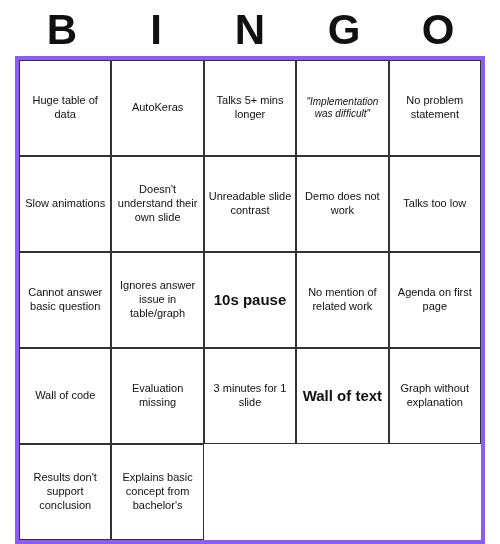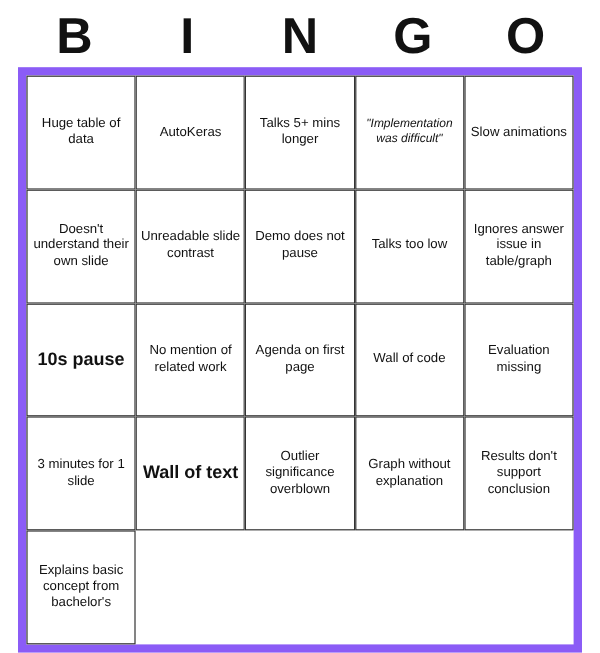--- a/index.html
+++ b/index.html
@@ -30,21 +30,21 @@
       width: 80px;
       text-align: center;
       color: #111;
     }
     .bingo-grid {
       display: grid;
       grid-template-columns: repeat(5, 1fr);
       grid-template-rows: repeat(5, 1fr);
       width: 470px;
       height: 490px;
-      border: 7px solid #8b5cf6;
+      border: 4px solid #8b5cf6;
     }
     .bingo-cell {
       border: 1.5px solid #333;
       display: flex;
       align-items: center;
       justify-content: center;
       text-align: center;
       padding: 4px 3px;
       font-size: 11px;
       line-height: 1.25;
@@ -76,30 +76,31 @@
     <span class="bingo-letter">O</span>
   </div>
 
 <div class="bingo-grid">
 <div class="bingo-cell">Huge table of data</div>
     <div class="bingo-cell">AutoKeras</div>
     <div class="bingo-cell">Talks 5+ mins longer</div>
     <div class="bingo-cell">
       <span class="italic-small">"Implementation was difficult"</span>
     </div>
+    <div class="bingo-cell">No problem statement</div>
     <div class="bingo-cell">Slow animations</div>
     <div class="bingo-cell">Doesn't understand their own slide</div>
     <div class="bingo-cell">Unreadable slide contrast</div>
-    <div class="bingo-cell">Demo does not pause</div>
+    <div class="bingo-cell">Demo does not work</div>
     <div class="bingo-cell">Talks too low</div>
+    <div class="bingo-cell">Cannot answer basic question</div>
     <div class="bingo-cell">Ignores answer issue in table/graph</div>
     <div class="bingo-cell large-text">10s pause</div>
     <div class="bingo-cell">No mention of related work</div>
     <div class="bingo-cell">Agenda on first page</div>
     <div class="bingo-cell">Wall of code</div>
     <div class="bingo-cell">Evaluation missing</div>
     <div class="bingo-cell">3 minutes for 1 slide</div>
     <div class="bingo-cell large-text">Wall of text</div>
-    <div class="bingo-cell">Outlier significance overblown</div>
     <div class="bingo-cell">Graph without explanation</div>
     <div class="bingo-cell">Results don't support conclusion</div>
     <div class="bingo-cell">Explains basic concept from bachelor's</div>
   </div>
 
 </body></html>

